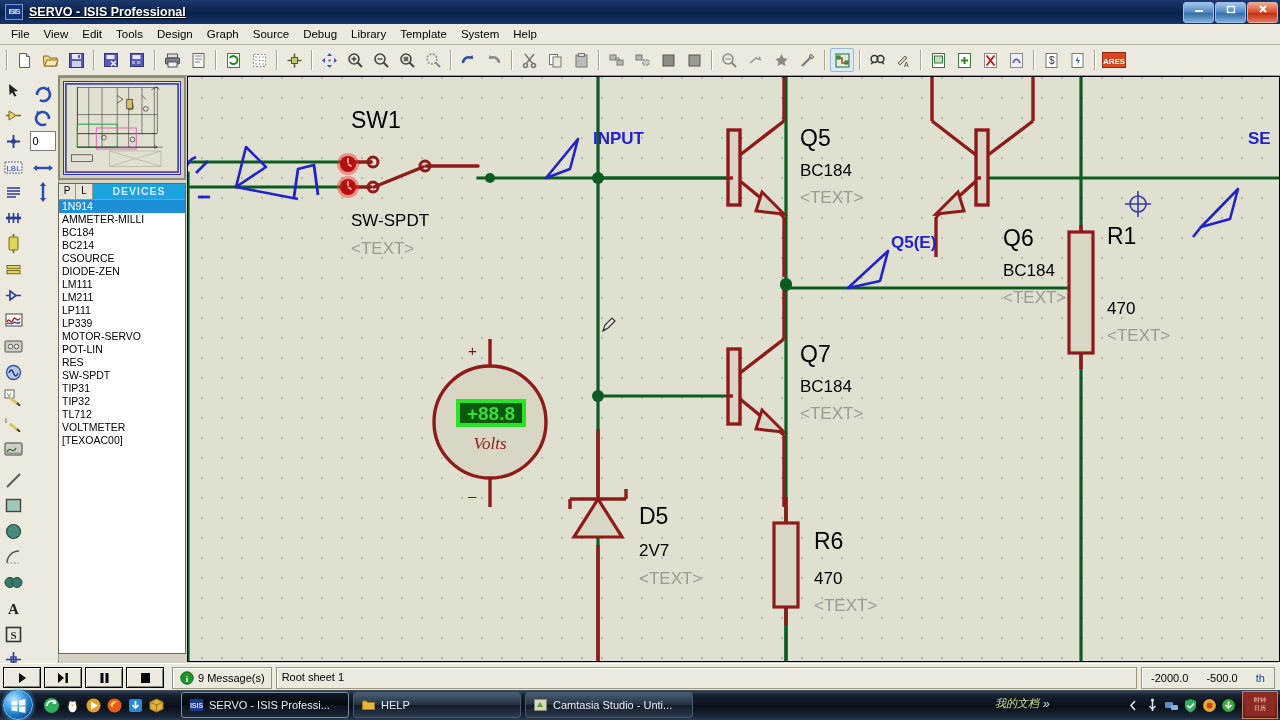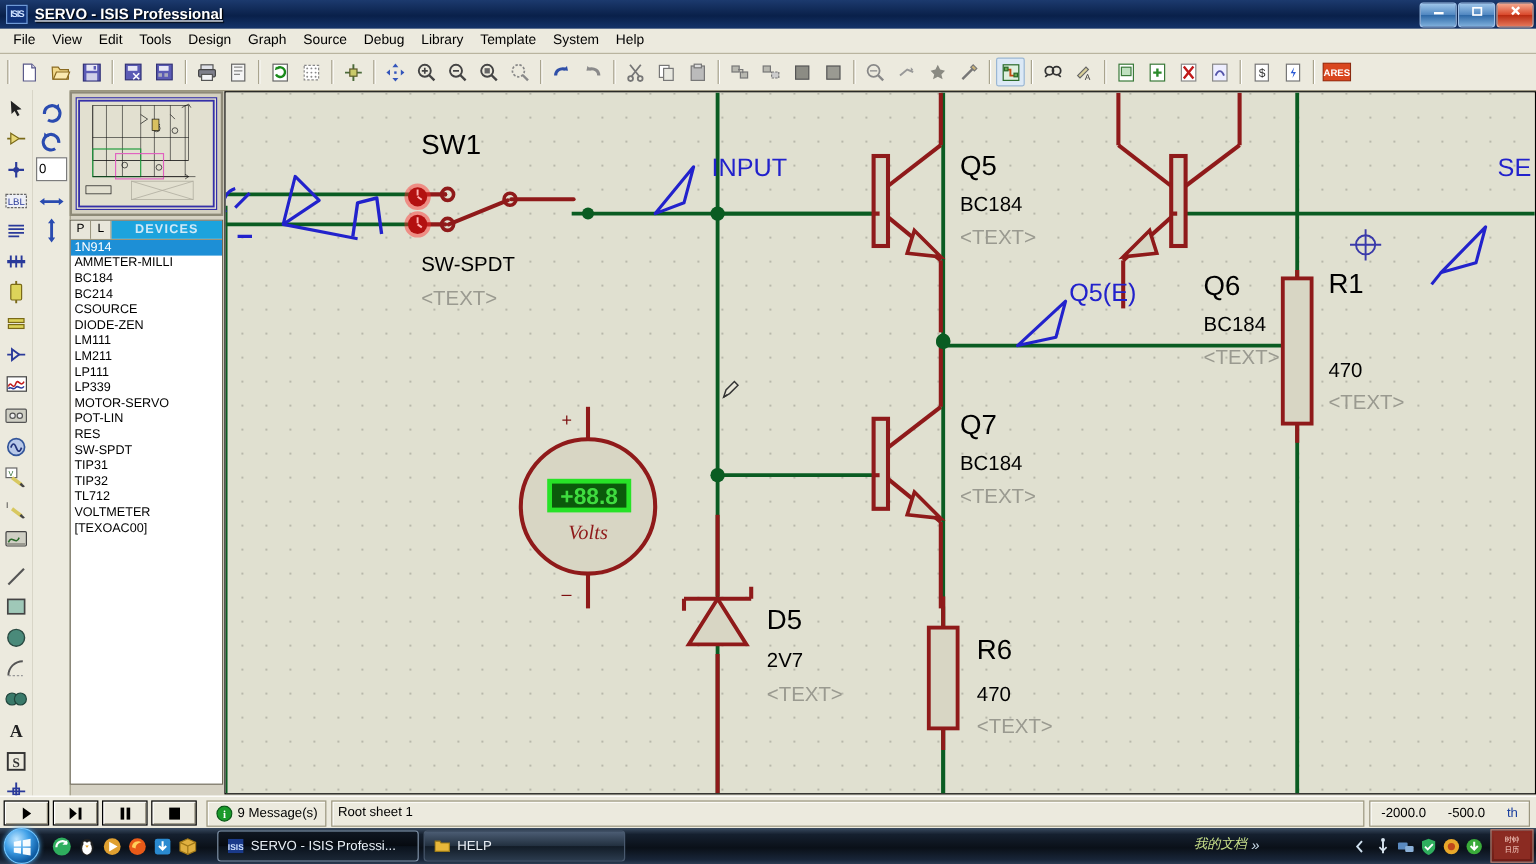--- a/index.html
+++ b/index.html
@@ -190,21 +190,21 @@
     background:linear-gradient(180deg,#8b2b22 0%,#6e1c16 100%);
     border:1px solid #c08070;color:#ffd9cf;font-size:8px;
     display:flex;align-items:center;justify-content:center;line-height:9px;text-align:center;
   }
 
   
   .cl{position:absolute;white-space:nowrap;font-family:"Liberation Sans",sans-serif;}
   .ref{font-size:23px;color:#000;}
   .val{font-size:17px;color:#000;}
   .txt{font-size:17px;color:#9a9a90;}
-  .net{font-size:21px;color:#2222cc;font-weight:normal;}
+  .net{font-size:17px;color:#2222cc;font-weight:bold;}
   .plusmin{font-size:15px;color:#7d1010;}
 </style>
 </head>
 <body>
 
 <div id="app">
 
   <div class="titlebar">
     <div class="tb-ico">ISIS</div>
     <div class="tb-title">SERVO - ISIS Professional</div>
@@ -1059,20 +1059,29 @@
         <span>SERVO - ISIS Professi...</span>
       </div>
       <div class="taskitem">
         <span class="ti-ico">
           <svg width="13" height="12" viewBox="0 0 13 12">
               <path d="M0.5 2h4l1 1.5h7v7h-12z" fill="#e8b83a" stroke="#9a7a18"></path>
             </svg>
         </span>
         <span>HELP</span>
       </div>
+      <div class="taskitem">
+        <span class="ti-ico">
+          <svg width="13" height="12" viewBox="0 0 13 12">
+              <rect x="0.5" y="0.5" width="12" height="11" fill="#d8d8c0" stroke="#8a8a70"></rect>
+              <path d="M3 8l3-5 3 5z" fill="#5a9a3a"></path>
+            </svg>
+        </span>
+        <span>Camtasia Studio - Unti...</span>
+      </div>
     </div>
 
     <div style="position:absolute;left:995px;top:6px;display:flex;align-items:center;font-style:italic;">
       <span class="lang">我的文档</span>
       <span style="color:#cfe0ef;font-size:12px;margin-left:-6px;margin-right:4px">»</span>
     </div>
 
     <div class="tray">
       <span class="tray-ico">
         <svg width="15" height="15" viewBox="0 0 15 15">

